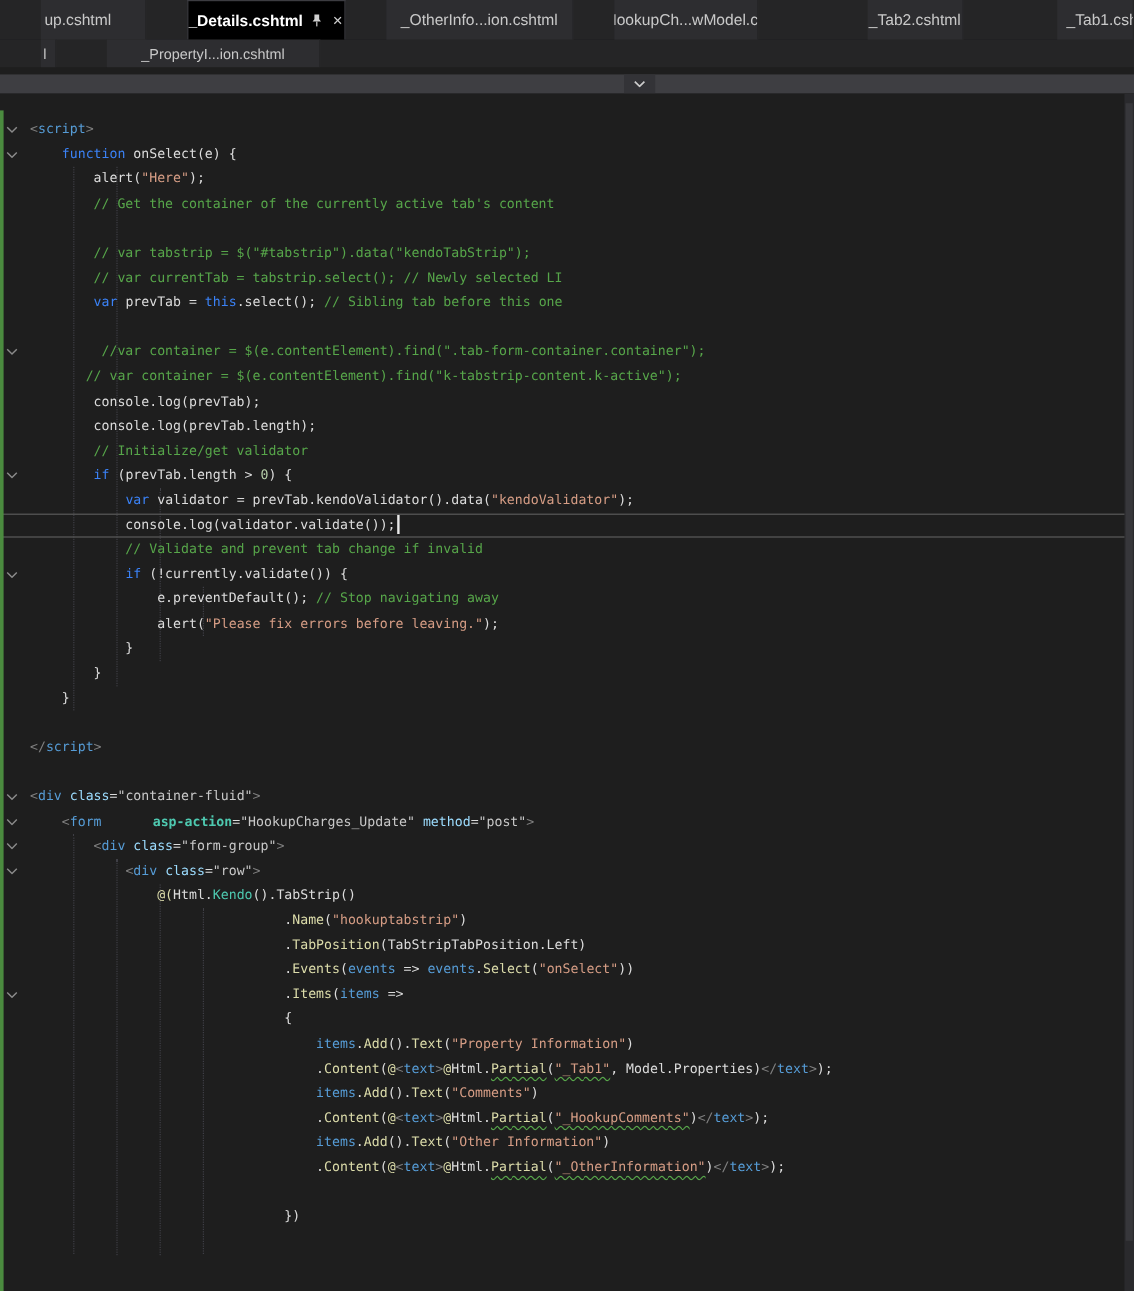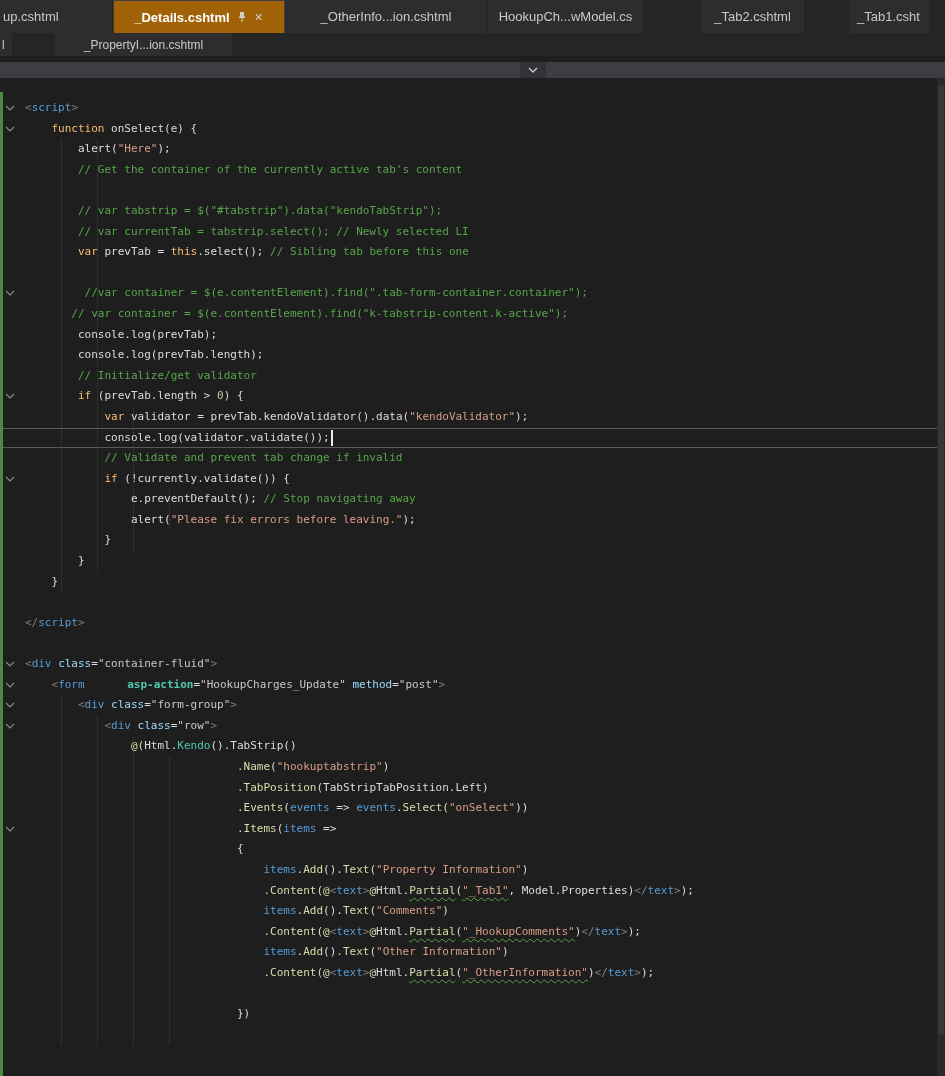--- a/index.html
+++ b/index.html
@@ -5,22 +5,22 @@
   html,body{margin:0;padding:0;background:#1e1e1e;}
   .screen{position:relative;width:945px;height:1076px;overflow:hidden;background:#1e1e1e;
           font-family:"Liberation Sans",sans-serif;}
 
   
   .tabrow{display:flex;background:#252526;align-items:stretch;}
   .tabrow1{height:33px;}
   .tabrow2{height:23px;}
   .tab{display:flex;align-items:center;justify-content:center;gap:7px;box-sizing:border-box;
        background:#2d2d30;color:#c9c9c9;font-size:13px;white-space:nowrap;overflow:hidden;
-       border-right:1px solid #252526;cursor:default;}
-  .tab.active{background:#a16207;color:#ffffff;border:1px solid #3c3c41;border-bottom:none;}
+       border-right:1px solid #252526;cursor:default;margin-left:34px;}
+  .tab.active{background:#000000;color:#ffffff;border:1px solid #3c3c41;border-bottom:none;}
   .tab.active .tab-label{font-weight:600;}
   .tab-close{color:#d0d0d0;font-size:14px;line-height:1;padding:0 1px;}
   .tabrow1 .tab:nth-child(1){width:113px;justify-content:flex-start;padding-left:3px;}
   .tabrow1 .tab:nth-child(2){width:172px;}
   .tabrow1 .tab:nth-child(3){width:203px;}
   .tabrow1 .tab:nth-child(4){width:156px;margin-right:57px;}
   .tabrow1 .tab:nth-child(5){width:104px;margin-right:44px;}
   .tabrow1 .tab:nth-child(6){width:81px;justify-content:flex-start;padding-left:8px;}
   .tabrow2 .tab{font-size:12px;height:23px;justify-content:center;}
   .tabrow2 .tab:nth-child(1){width:13px;padding:0 2px;justify-content:flex-start;}
@@ -37,21 +37,21 @@
   .guide{position:absolute;width:0;border-left:1px dotted #3f3f46;z-index:0;}
   .code{position:relative;z-index:1;padding-top:20px;}
   .line{position:relative;height:20.6px;line-height:20.6px;padding-left:25px;white-space:pre;
         font-family:"DejaVu Sans Mono",monospace;font-size:11px;color:#dcdcdc;}
   .line.current{outline:1px solid #5a5a5a;outline-offset:-1px;}
   .fold{position:absolute;left:5px;top:7px;line-height:0;}
   .caret{display:inline-block;width:2px;height:16px;background:#eaeaea;vertical-align:middle;margin-left:1px;}
 
   
   .tk.d{color:#dcdcdc}
-  .tk.k{color:#fdba74}
+  .tk.k{color:#3b82f6}
   .tk.s{color:#d69d85}
   .tk.c{color:#57a64a}
   .tk.n{color:#b5cea8}
   .tk.m{color:#dcdcaa}
   .tk.te{color:#4ec9b0}
   .tk.pb{color:#569cd6}
   .tk.tb{color:#808080}
   .tk.tag{color:#569cd6}
   .tk.at{color:#9cdcfe}
   .tk.av{color:#c8c8c8}

